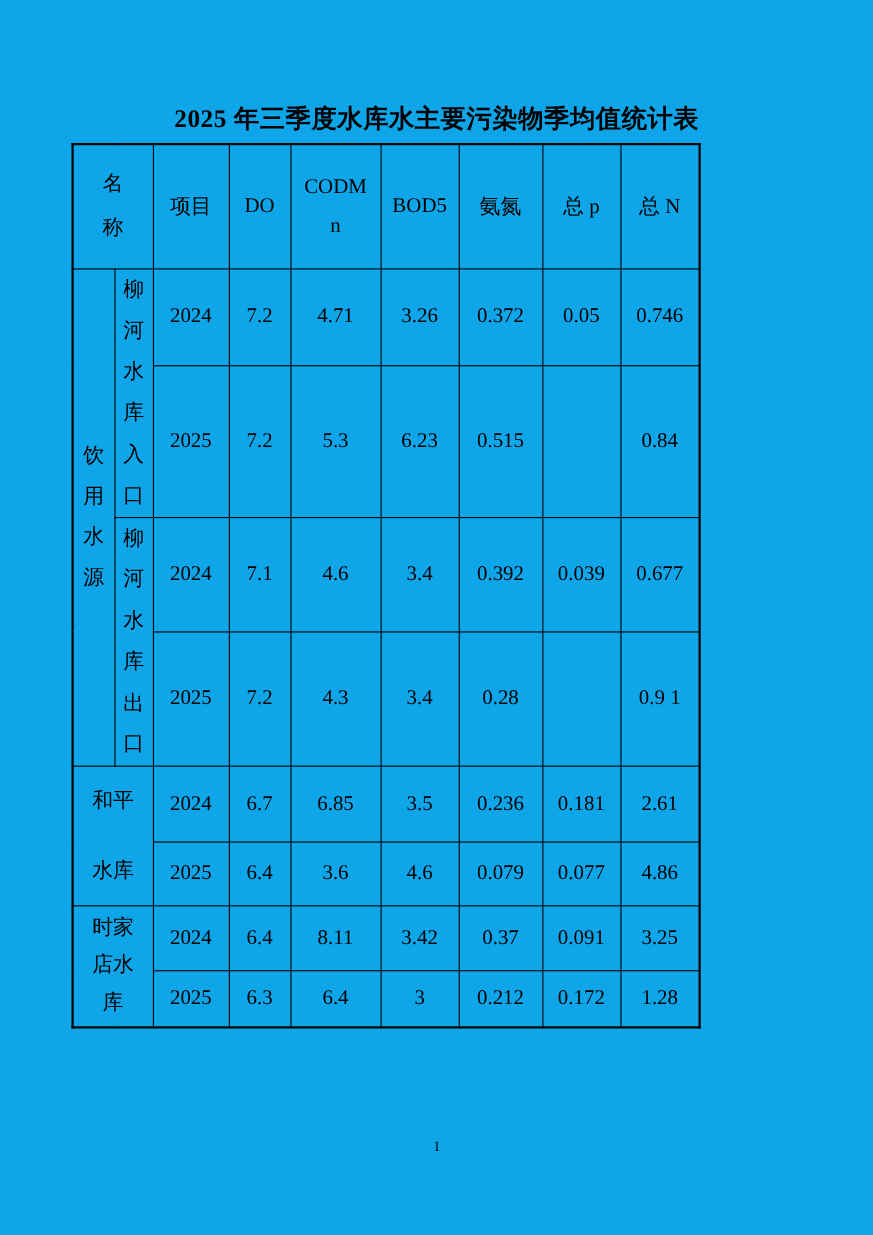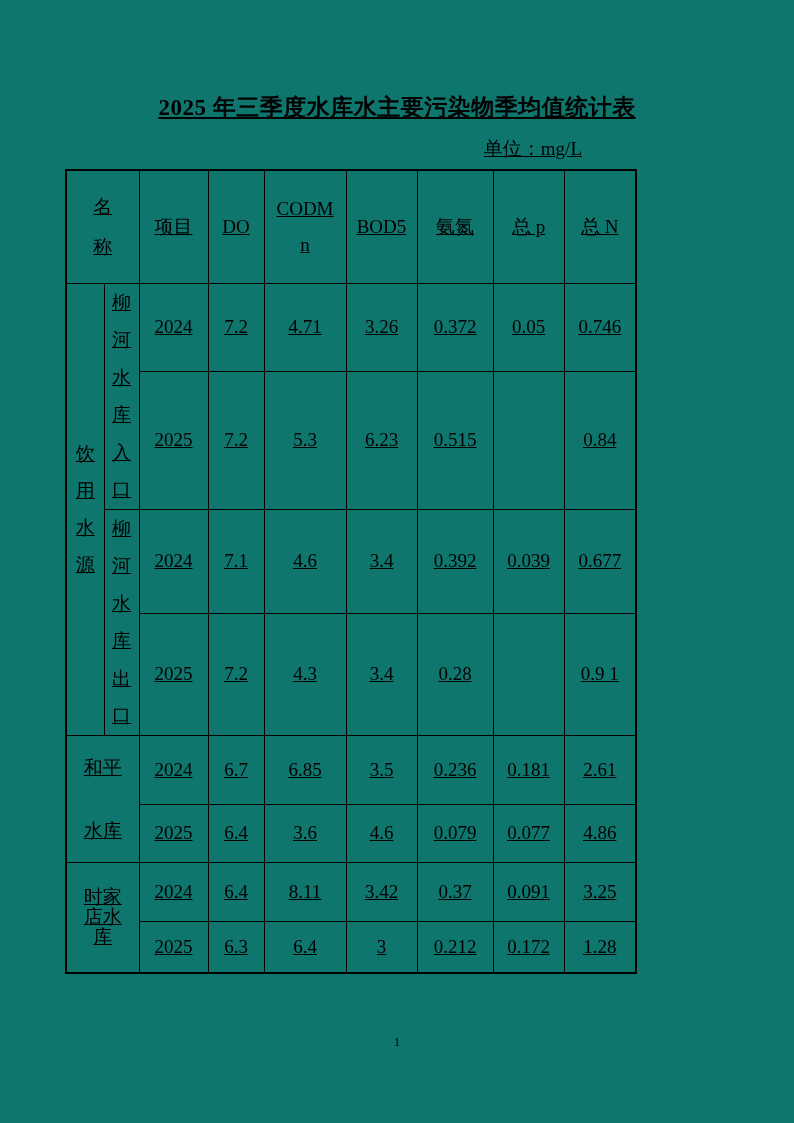--- a/index.html
+++ b/index.html
@@ -1,25 +1,24 @@
 <!DOCTYPE html>
 <html><head>
 <meta charset="utf-8">
 <style>
   html, body { margin: 0; padding: 0; background: #ffffff; }
   .page {
     width: 794px;
     height: 1123px;
-    background: #0f766e;
+    background: #0ea5e9;
     position: relative;
     box-sizing: border-box;
     font-family: "Liberation Serif", "DejaVu Serif", serif;
     color: #000000;
     overflow: hidden;
-    text-decoration: underline;
   }
   .title {
     margin: 0;
     padding-top: 92px;
     text-align: center;
     font-size: 23px;
     font-weight: bold;
     letter-spacing: 0.5px;
   }
   .unit {
@@ -56,38 +55,37 @@
   tr.r8 { height: 52px; }
   .name-h  { line-height: 40px; }
   .codmn-h { line-height: 36px; }
   .group-cell {
     vertical-align: top;
     padding-top: 9px;
     line-height: 37px;
   }
   .site-cell   { line-height: 37.5px; }
   .heping-cell { line-height: 63px; }
-  .shijia-cell { line-height: 20px; }
+  .shijia-cell { line-height: 34px; }
   .pagenum {
     position: absolute;
     left: 0;
     right: 0;
     top: 1034px;
     text-align: center;
     font-size: 13px;
   }
 </style>
 </head>
 <body>
 
 <div class="page">
 
   <h1 class="title">2025 年三季度水库水主要污染物季均值统计表</h1>
 
-  <div class="unit">单位：mg/L</div>
 
   <table class="stats">
     <colgroup>
       <col style="width:38px">
       <col style="width:35px">
       <col style="width:69px">
       <col style="width:56px">
       <col style="width:82px">
       <col style="width:71px">
       <col style="width:76px">

